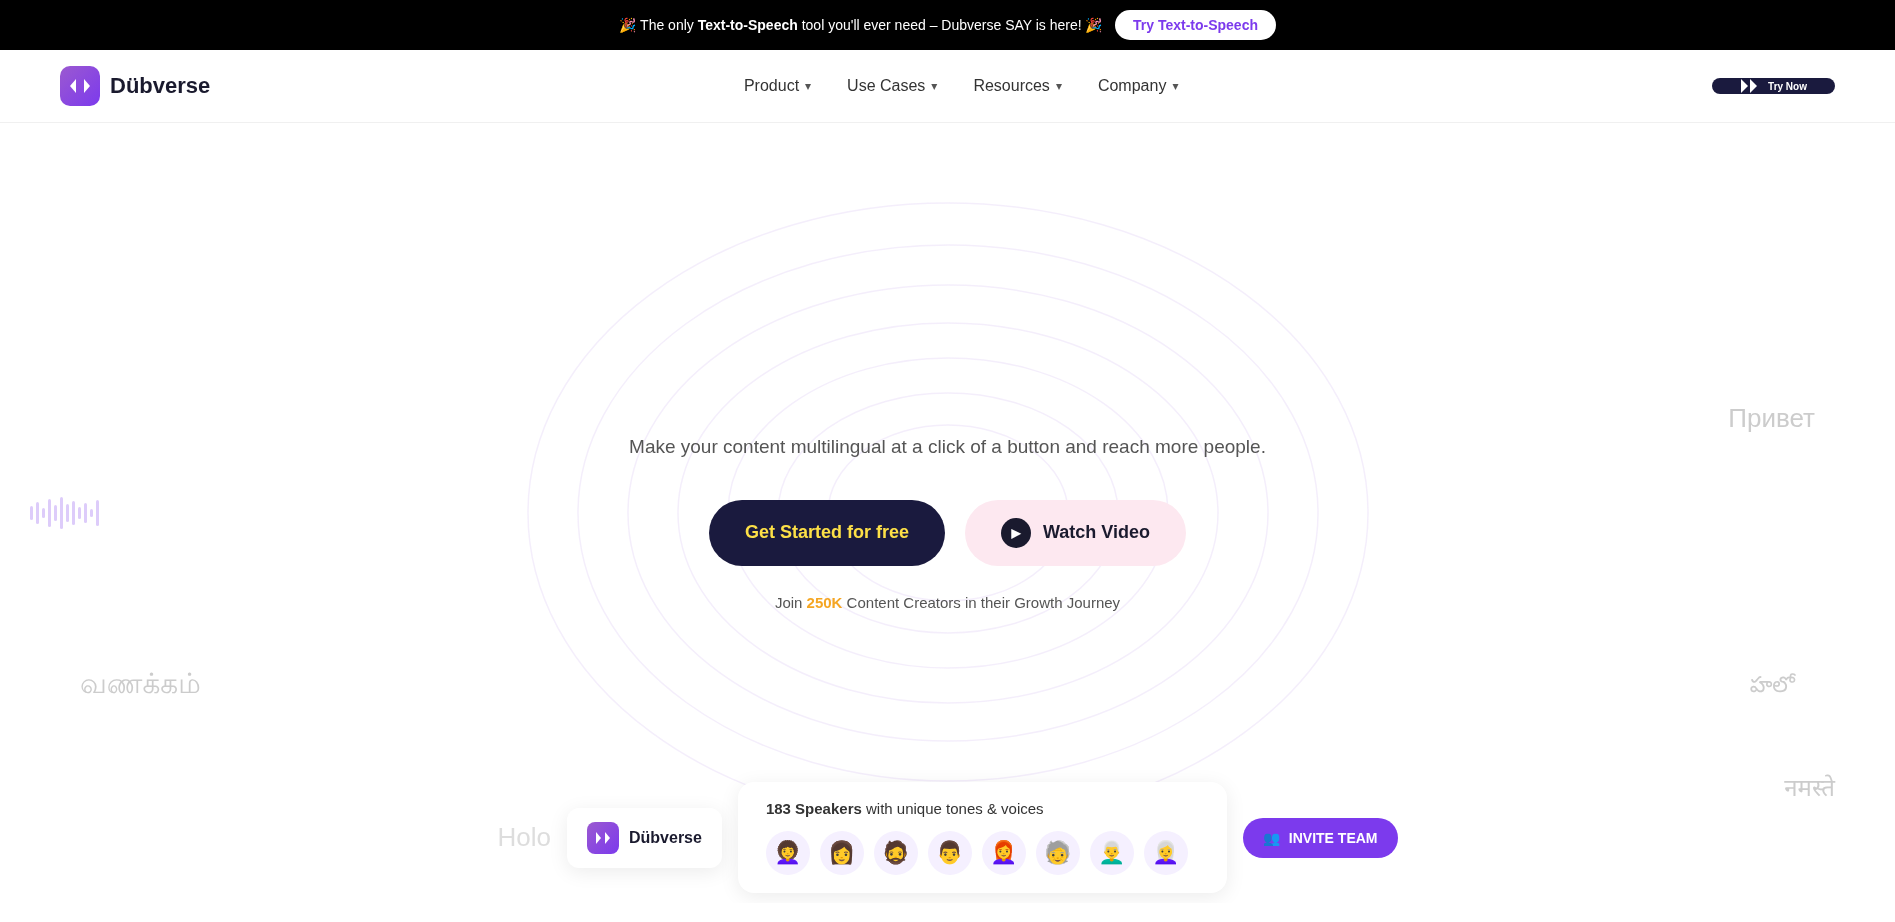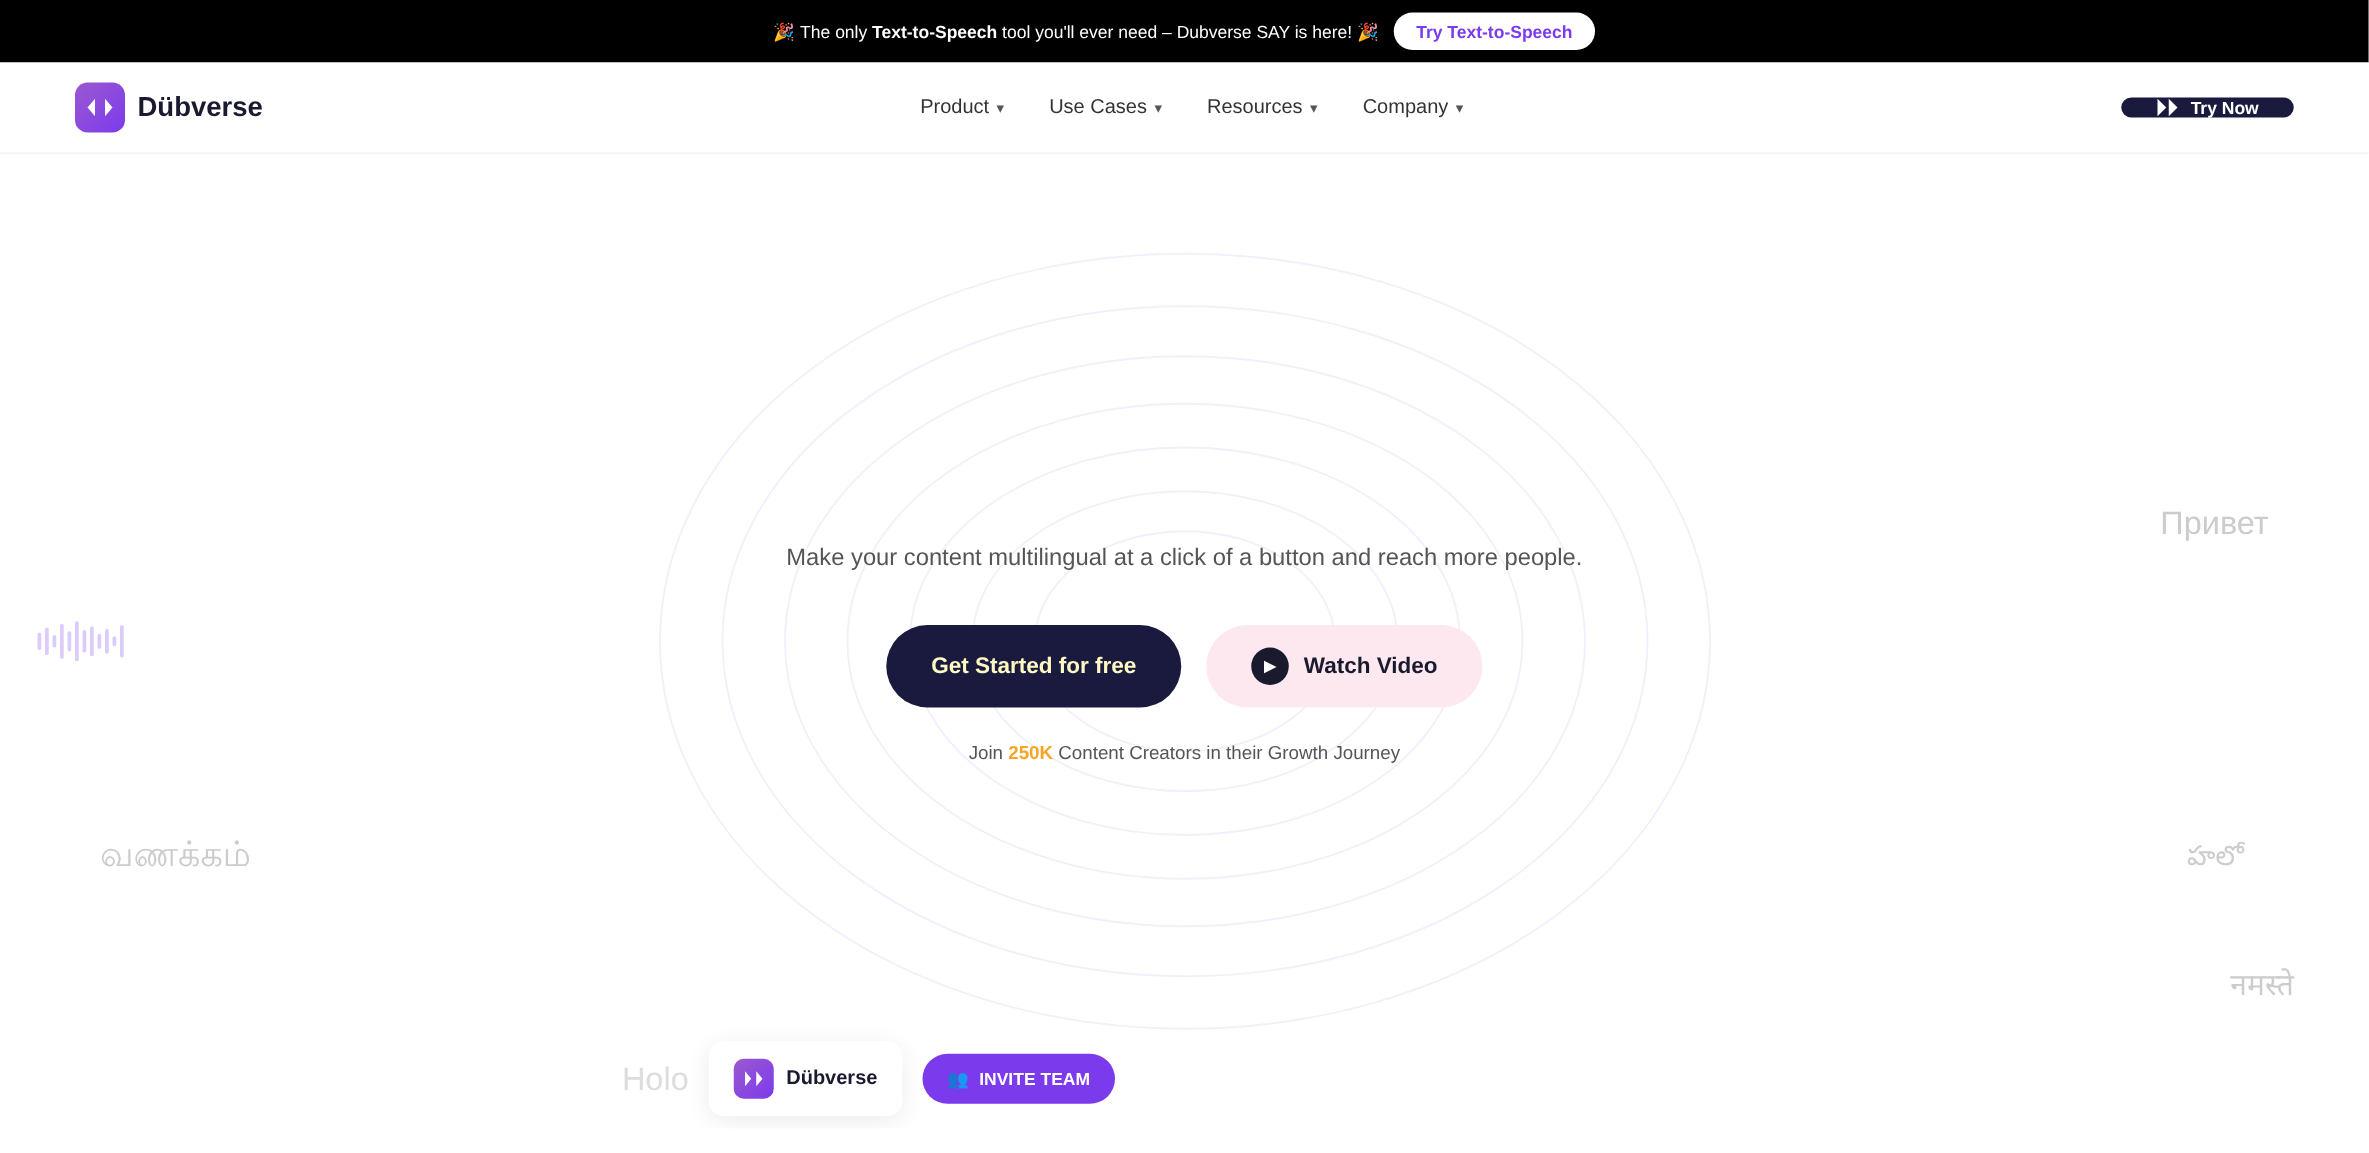--- a/index.html
+++ b/index.html
@@ -80,21 +80,21 @@
     .chevron-down {
       font-size: 12px;
       color: #555;
     }
     .try-now-btn {
       background: #1a1a3e;
       color: #fff;
       border: none;
       border-radius: 28px;
       padding: 0 28px;
-      font-size: 14px;
+      font-size: 10px;
       font-weight: 600;
       cursor: pointer;
       display: flex;
       align-items: center;
       gap: 10px;
     }
     .play-icon-nav {
       display: inline-flex;
       align-items: center;
       gap: 2px;
@@ -152,21 +152,21 @@
       margin-bottom: 42px;
     }
     .hero-buttons {
       display: flex;
       gap: 20px;
       justify-content: center;
       margin-bottom: 28px;
     }
     .get-started-btn {
       background: #1a1a3e;
-      color: #fef9c3;
+      color: #fde047;
       border: none;
       border-radius: 36px;
       padding: 18px 36px;
       font-size: 18px;
       font-weight: 600;
       cursor: pointer;
     }
     .watch-video-btn {
       background: #fde8f0;
       color: #1a1a2e;
@@ -412,19 +412,34 @@
     <div class="dubverse-card">
       <div style="width:32px;height:32px;background:linear-gradient(135deg,#9b59d0,#7c3aed);border-radius:8px;display:flex;align-items:center;justify-content:center;">
         <svg width="18" height="14" viewBox="0 0 18 14" fill="none">
           <polygon points="2,1 2,13 7,7" fill="white"></polygon>
           <polygon points="11,1 11,13 16,7" fill="white"></polygon>
         </svg>
       </div>
       <span>Dübverse</span>
     </div>
 
+    <div class="speakers-card">
+      <div class="speakers-title">
+        <strong>183 Speakers</strong><span> with unique tones &amp; voices</span>
+      </div>
+      <div class="avatars-row">
+        <div class="avatar-item">👩‍🦱</div>
+        <div class="avatar-item">👩</div>
+        <div class="avatar-item">🧔</div>
+        <div class="avatar-item">👨</div>
+        <div class="avatar-item">👩‍🦰</div>
+        <div class="avatar-item">🧓</div>
+        <div class="avatar-item">👨‍🦳</div>
+        <div class="avatar-item">👩‍🦳</div>
+      </div>
+    </div>
 
     <button class="invite-btn">
       <span>👥</span>
       <span>INVITE TEAM</span>
     </button>
   </div>
 </section>
 
 </body></html>

